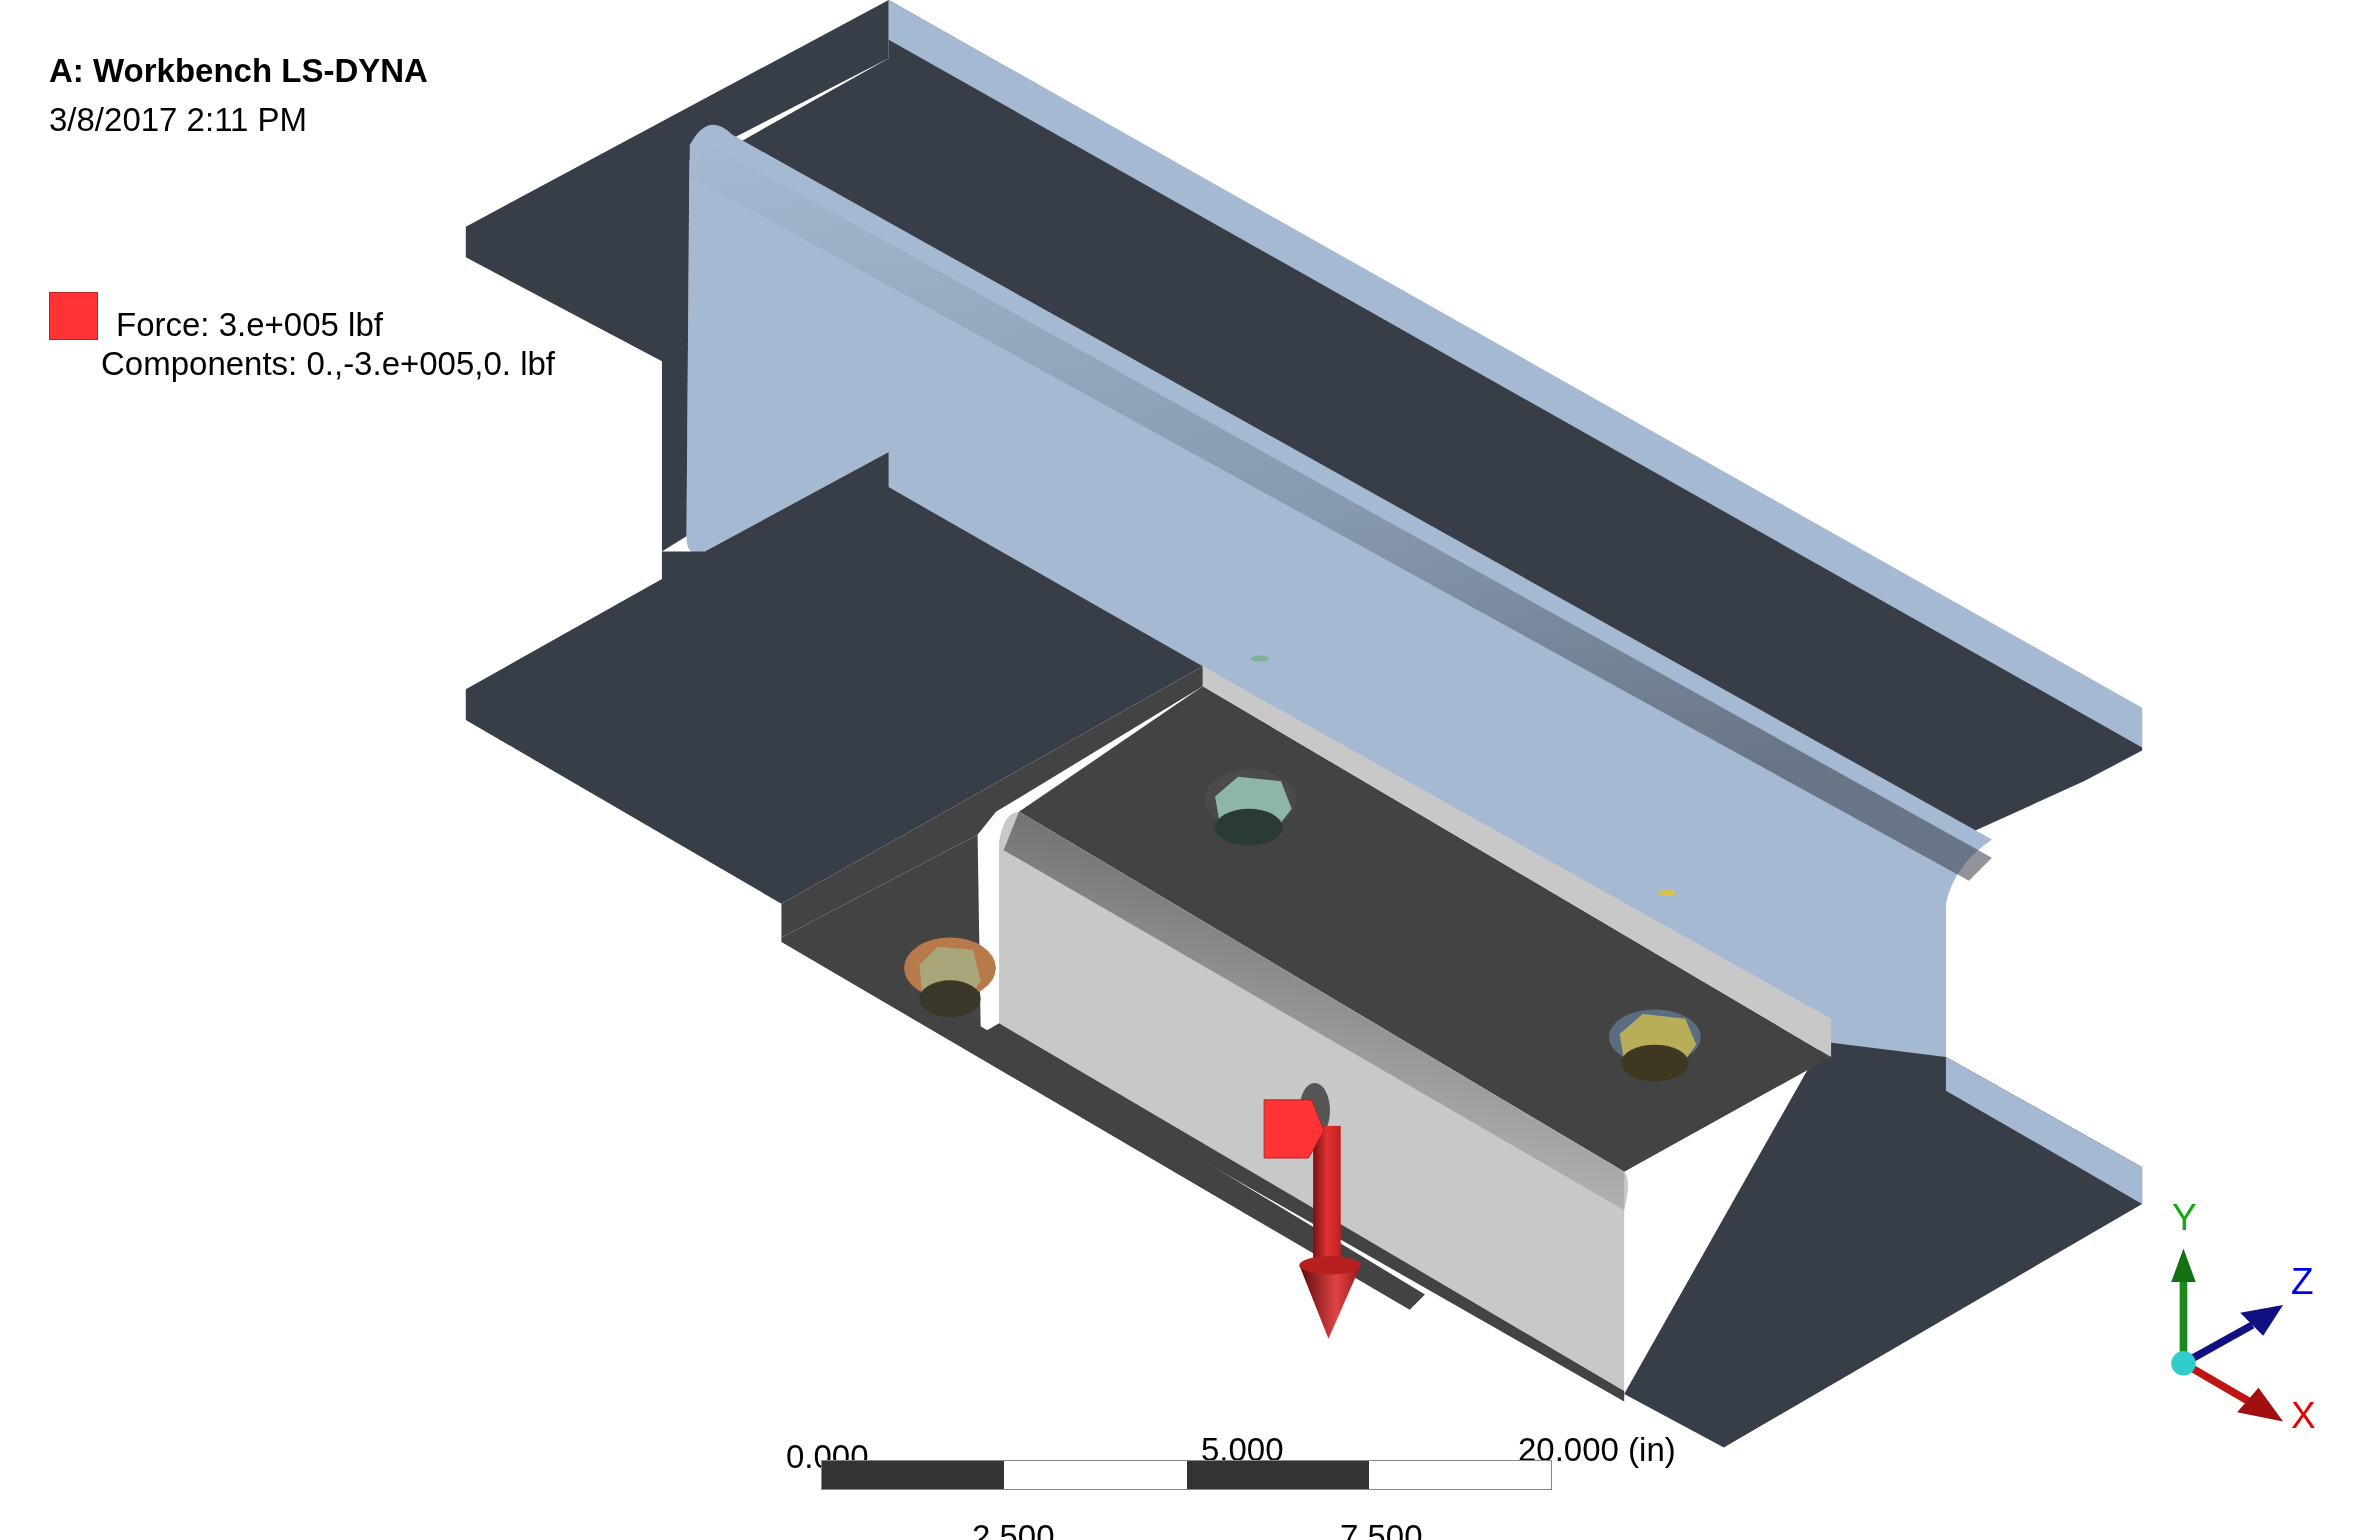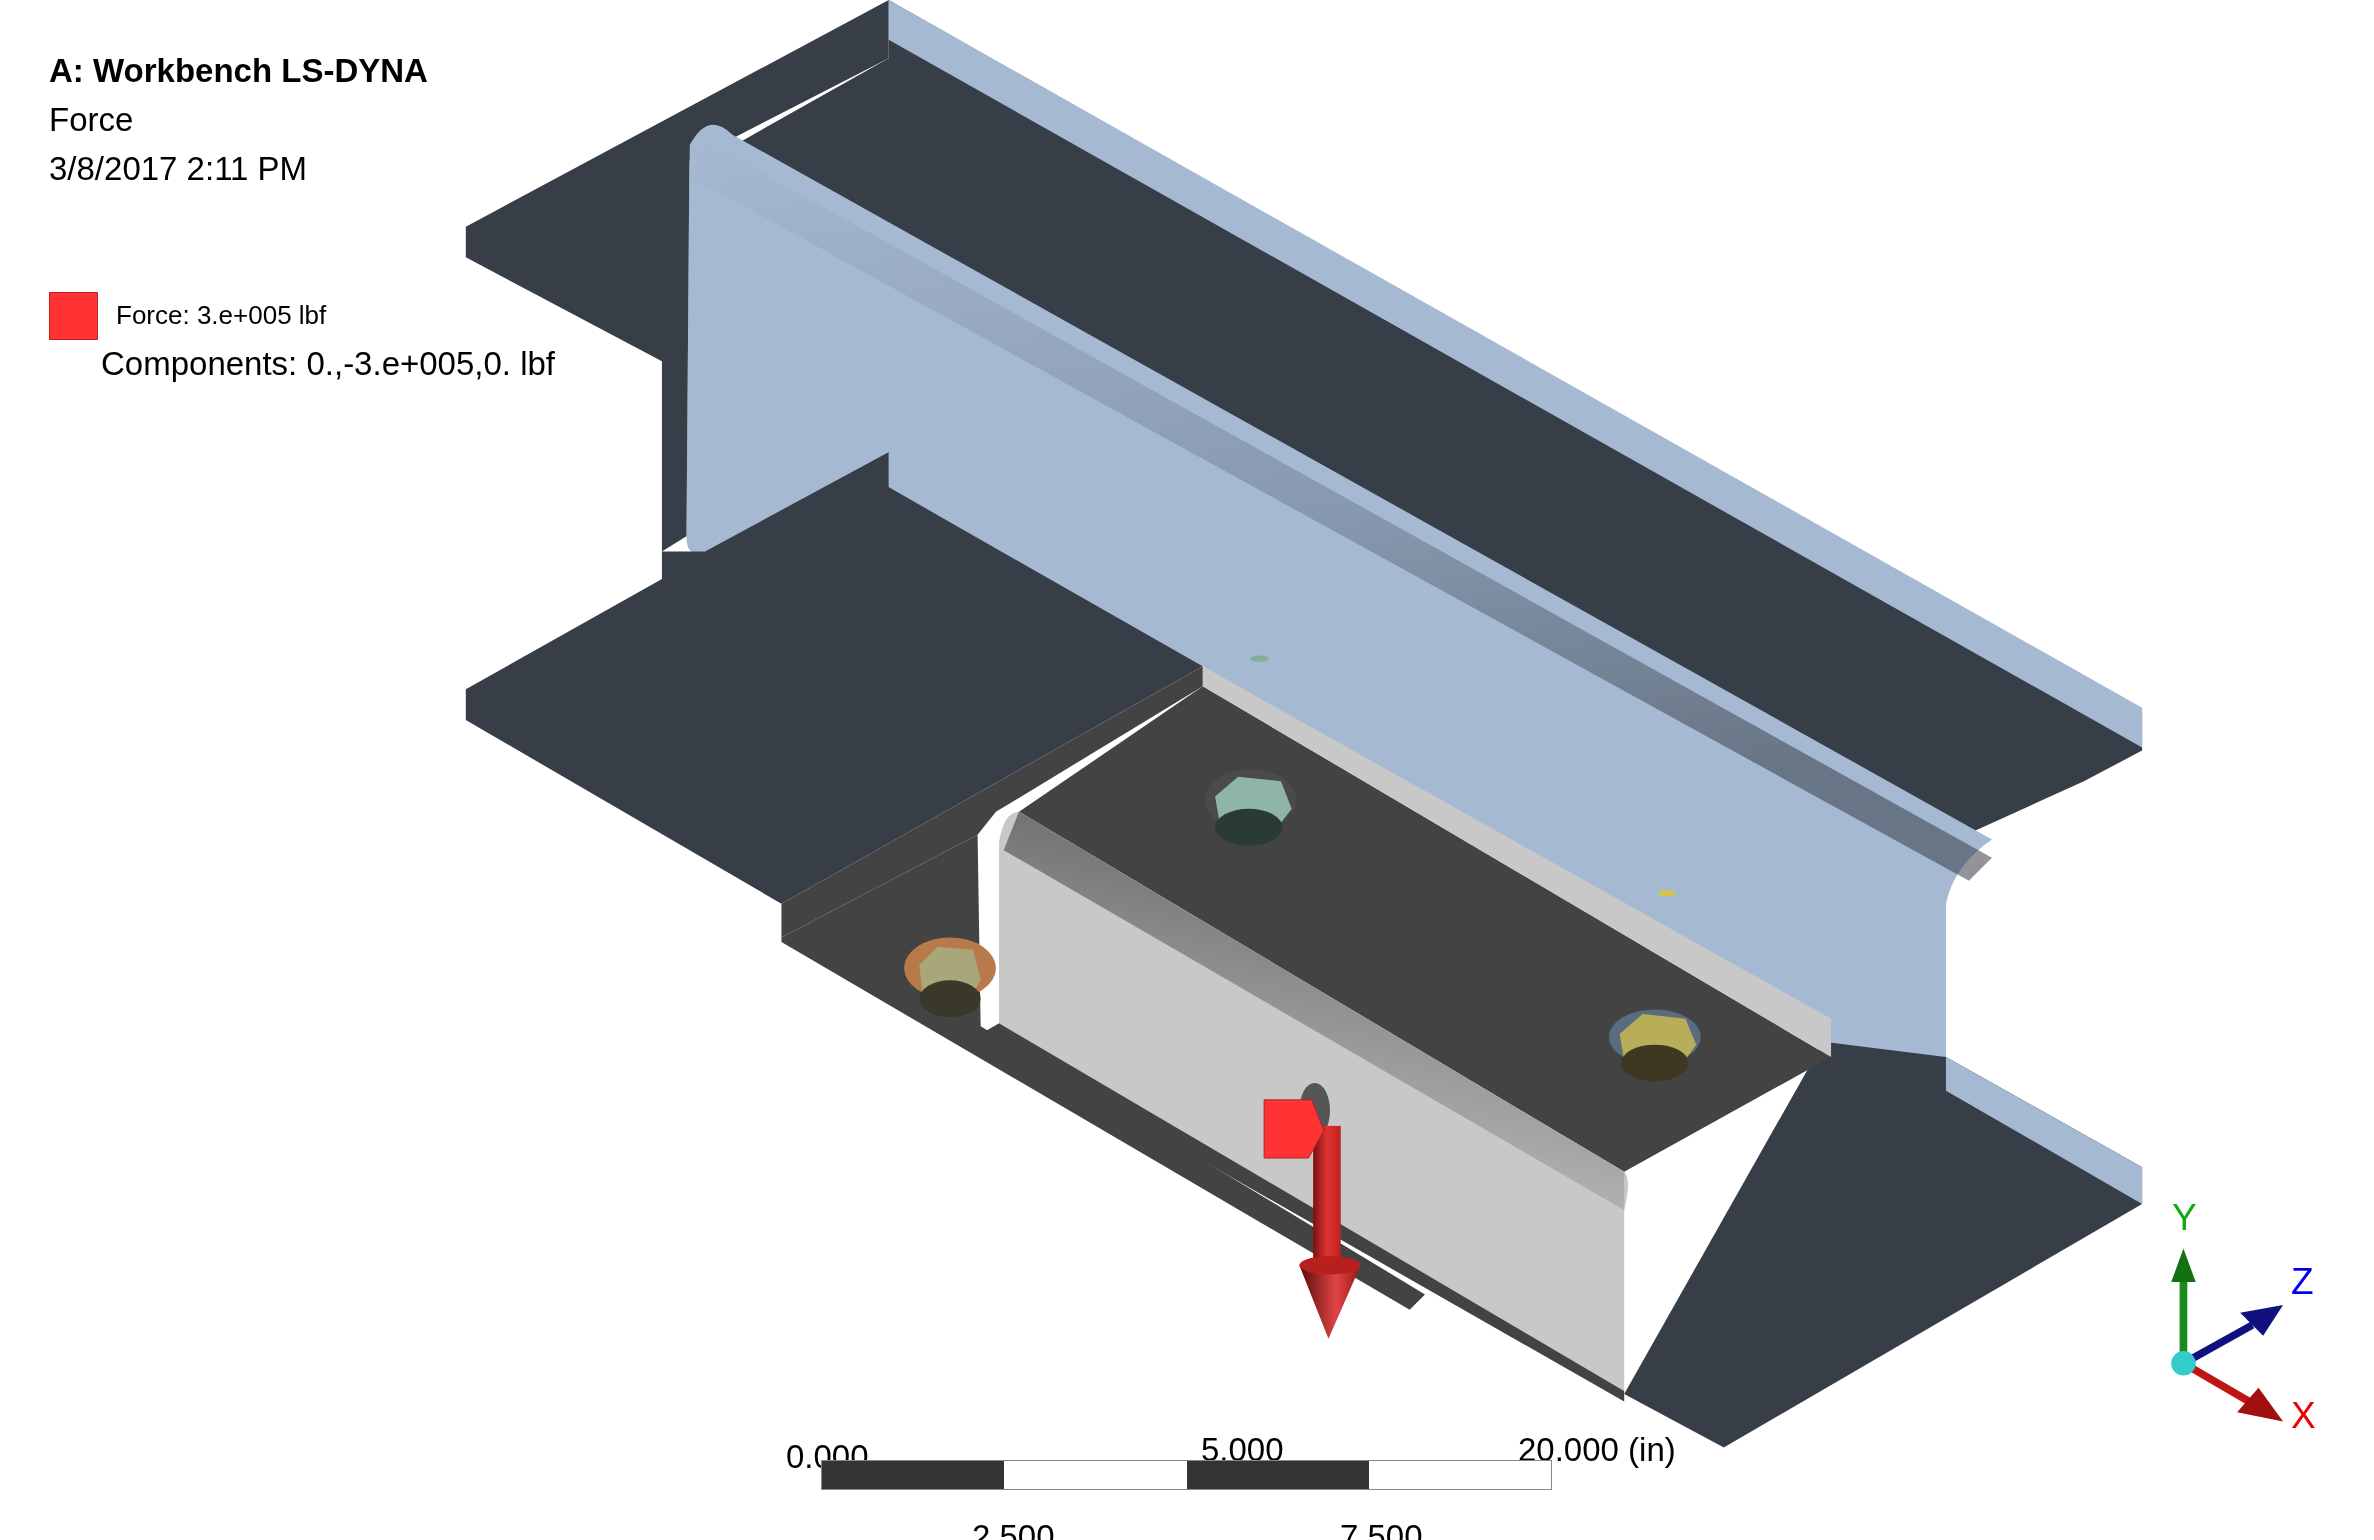--- a/index.html
+++ b/index.html
@@ -4,21 +4,21 @@
 <style>
   html, body { margin:0; padding:0; background:#ffffff; }
   body { width:2375px; height:1541px; position:relative; overflow:hidden;
          font-family:"Liberation Sans", "DejaVu Sans", sans-serif; color:#000; }
   #viewport { position:absolute; left:0; top:0; width:2347px; height:1541px; }
   #viewport svg { position:absolute; left:0; top:0; width:2375px; height:1541px; }
   .annot { position:absolute; left:49px; top:46px; font-size:33px; line-height:49px; }
   .annot .title { font-weight:bold; }
   .legend { position:absolute; left:49px; top:292px; }
   .legend .swatch { position:absolute; left:0; top:0; width:47px; height:46px; background:#ff3333; border:0.9px solid #b22; }
-  .legend .l1 { position:absolute; left:67px; top:0; font-size:26px; white-space:nowrap; line-height:46px;}
+  .legend .l1 { position:absolute; left:67px; top:10px; font-size:33px; white-space:nowrap; line-height:46px;}
   .legend .l2 { position:absolute; left:52px; top:49px; font-size:33px; white-space:nowrap; line-height:46px;}
   .scale-lbl { position:absolute; font-size:33px; white-space:nowrap; line-height:37px; }
   .scalebar { position:absolute; left:821px; top:1460px; width:731px; height:30px; border:0.9px solid #888; box-sizing:border-box; display:flex; }
   .scalebar .seg { flex:1; height:100%; }
   .seg.dark { background:#333333; }
   .seg.light { background:#ffffff; }
   .triad-lbl { position:absolute; font-size:37px; line-height:41px; }
 </style>
 </head>
 <body>
@@ -110,21 +110,20 @@
       <line x1="1425" y1="890" x2="1470" y2="865" stroke="#101080" stroke-width="5"></line>
       <polygon points="1462,857 1477,872 1490,852" fill="#101080"></polygon>
       <line x1="1425" y1="890" x2="1468" y2="915" stroke="#c01515" stroke-width="5"></line>
       <polygon points="1460,922 1474,906 1490,928" fill="#a01010"></polygon>
       <circle cx="1425" cy="890" r="8" fill="#33cccc"></circle>
     </g>
   </svg>
 
   <div class="annot">
     <div class="title">A: Workbench LS-DYNA</div>
-    <div>Force</div>
     <div>3/8/2017 2:11 PM</div>
   </div>
 
   <div class="legend">
     <div class="swatch"></div>
     <div class="l1">Force: 3.e+005 lbf</div>
     <div class="l2">Components: 0.,-3.e+005,0. lbf</div>
   </div>
 
   <div class="scale-lbl" style="left:786px; top:1431px;margin-top:7px;">0.000</div>

